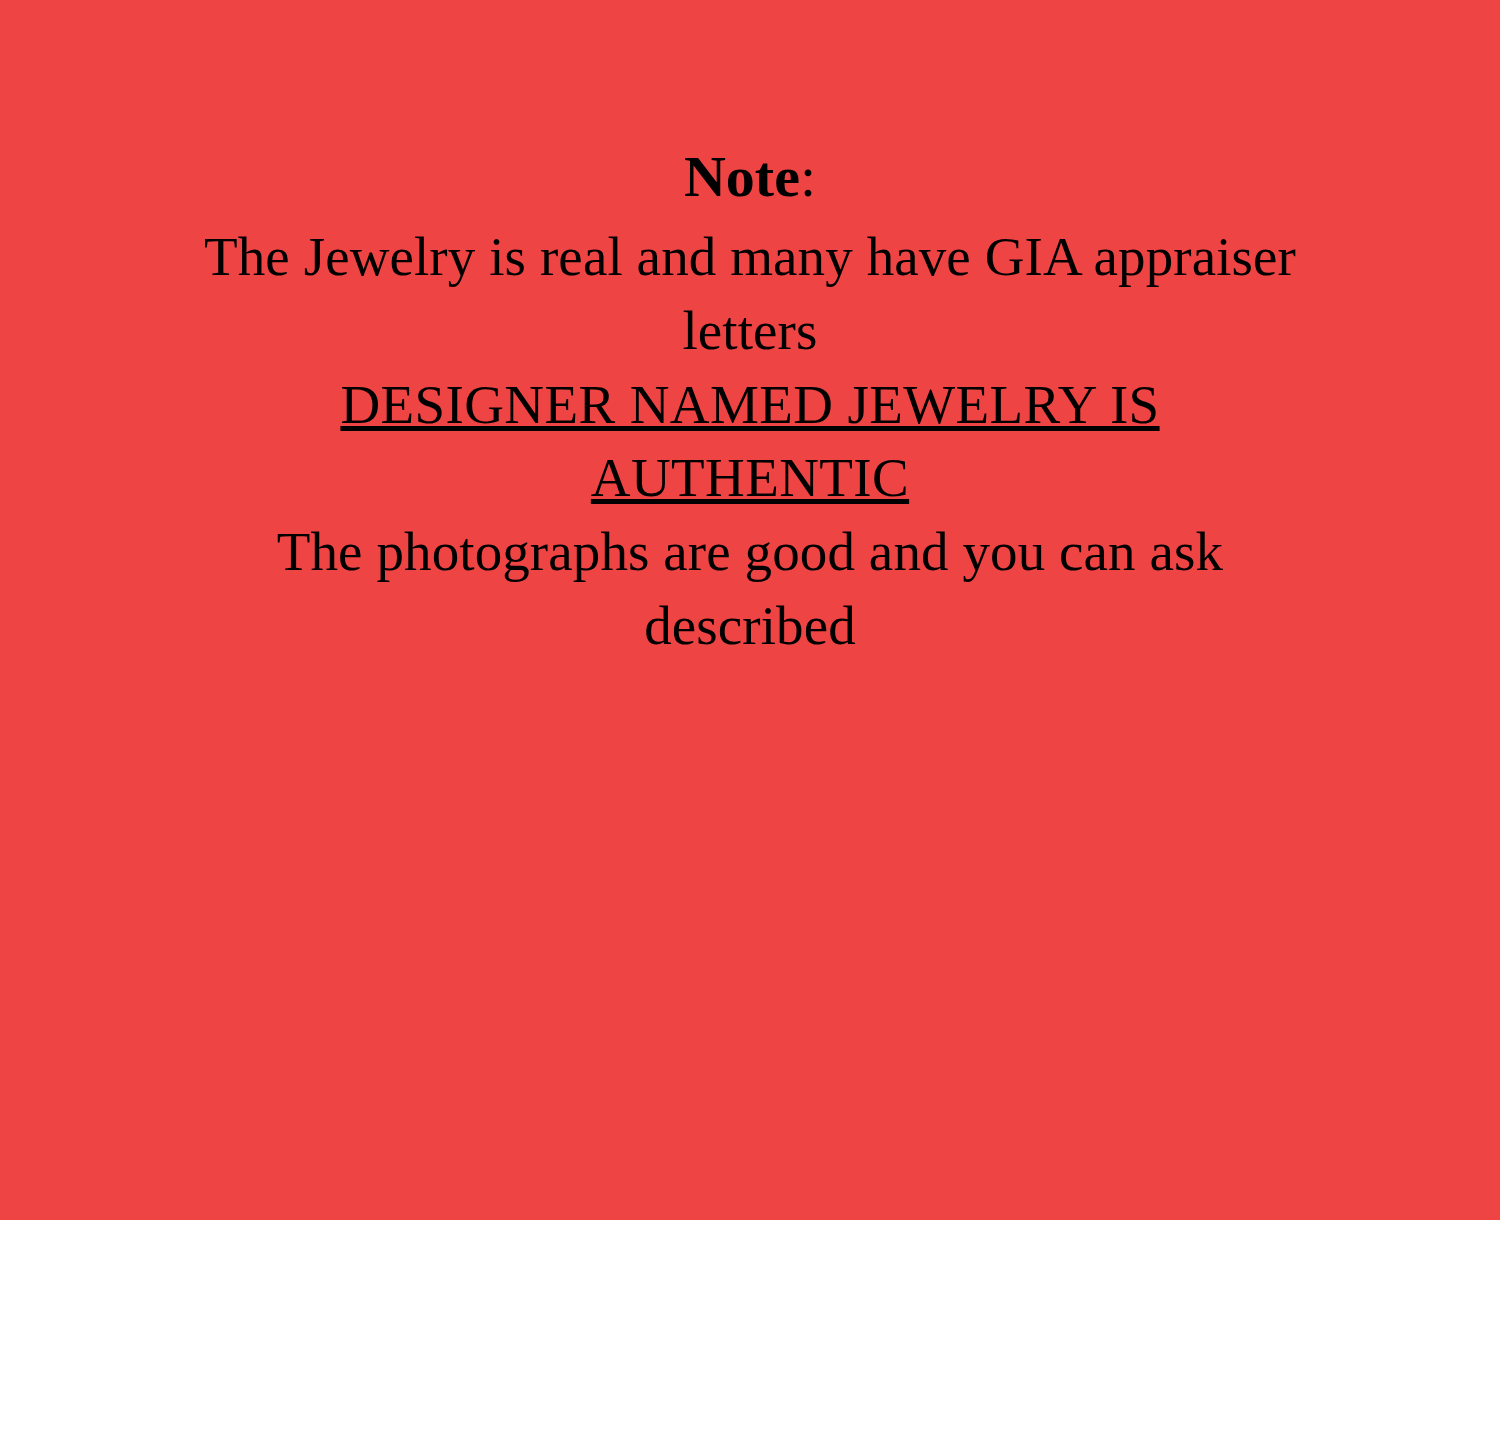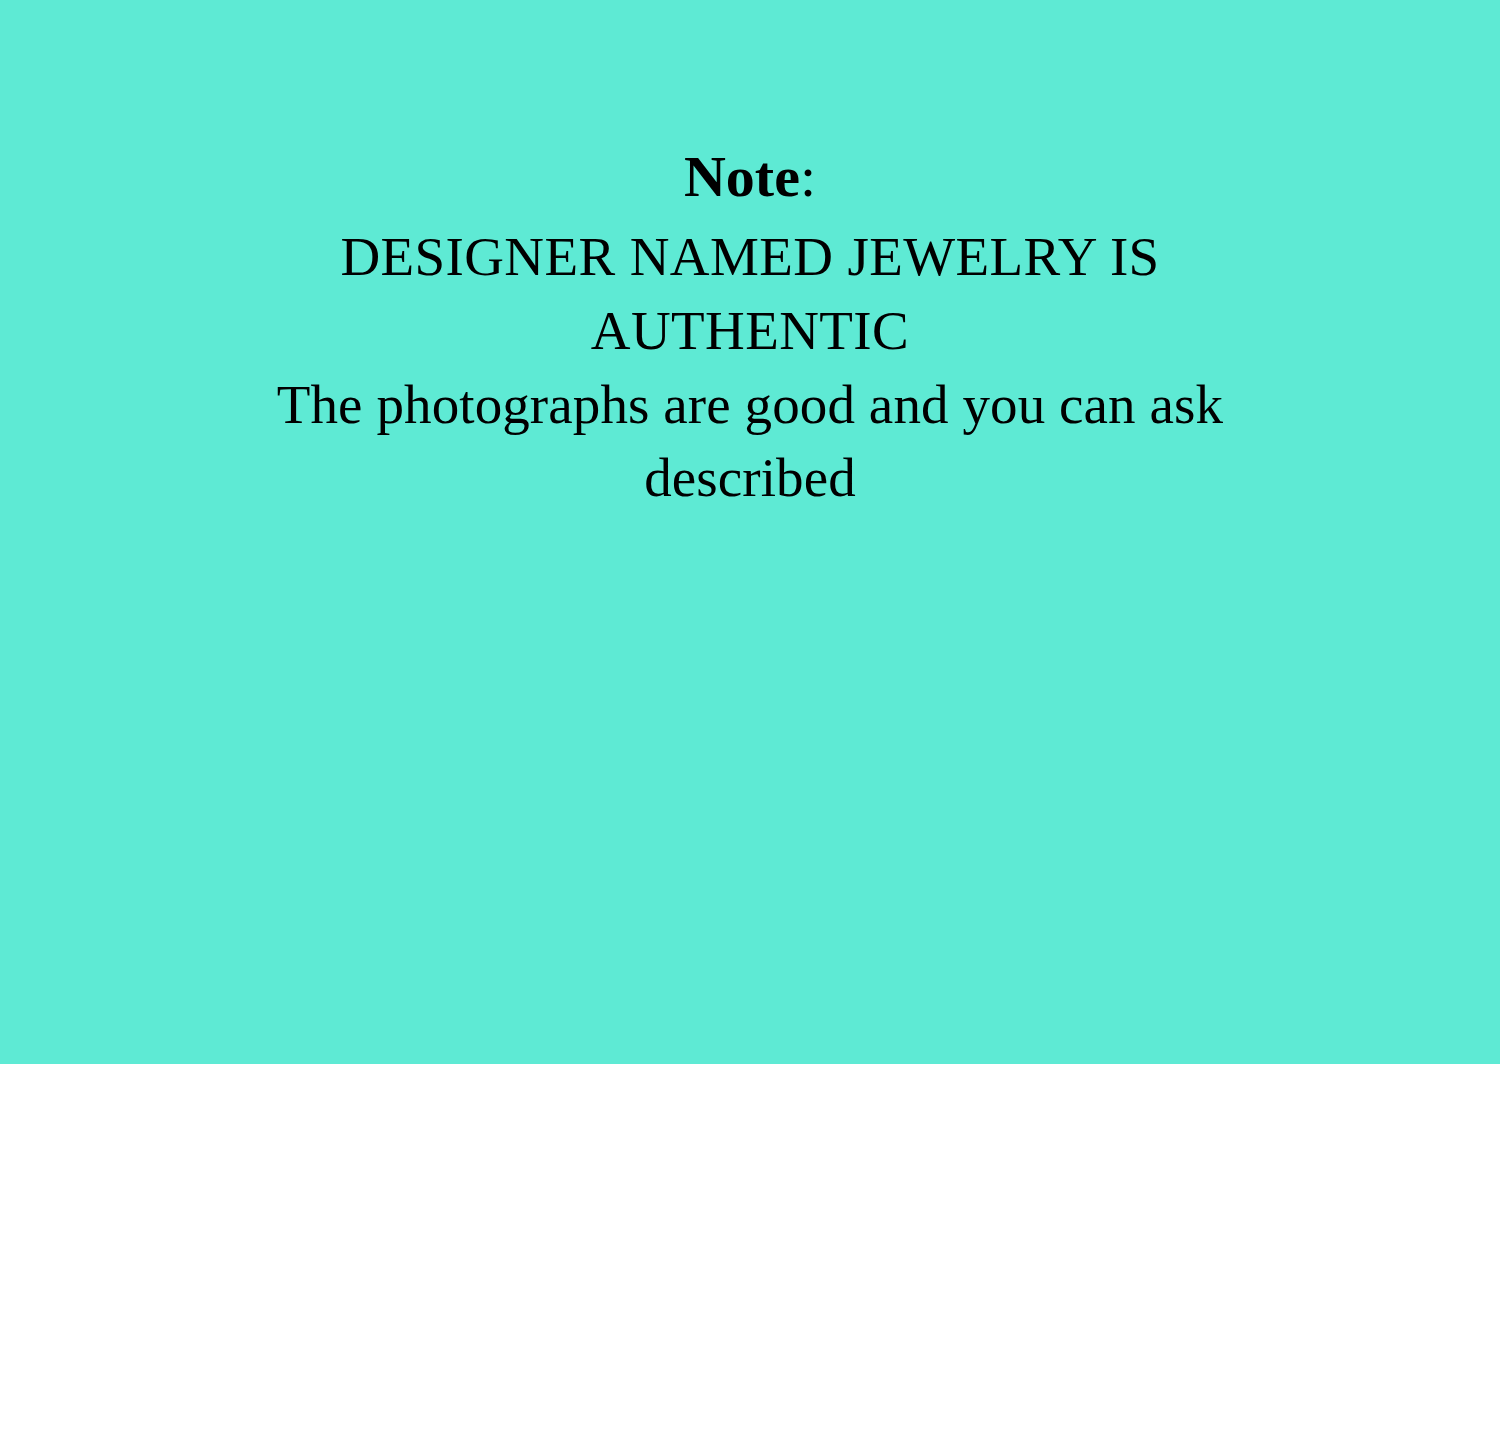--- a/index.html
+++ b/index.html
@@ -10,22 +10,22 @@
   body {
     width: 1500px;
     height: 1432px;
     font-family: "Liberation Serif", serif;
     color: #000000;
     overflow: hidden;
   }
   .page {
     box-sizing: border-box;
     width: 1500px;
-    height: 1064px;
-    background: #5eead4;
+    height: 1220px;
+    background: #ef4444;
     padding: 140px 195px 0 195px;
   }
   .note-block {
     text-align: center;
   }
   .note-heading {
     font-size: 58px;
     line-height: 1.28;
     margin: 0 0 6px 0;
     font-weight: 400;
@@ -34,30 +34,32 @@
     font-weight: 700;
   }
   .note-line {
     font-size: 55px;
     line-height: 1.34;
     margin: 0;
     letter-spacing: 0.1px;
   }
   .note-line.caps {
     letter-spacing: 0.4px;
+    text-decoration: underline;
   }
 </style>
 </head>
 <body>
 
 <div class="page">
   <div class="note-block">
 
     <p class="note-heading"><span class="strong">Note</span><span>:</span></p>
 
+    <p class="note-line">The Jewelry is real and many have GIA appraiser letters</p>
 
     <p class="note-line caps">DESIGNER NAMED JEWELRY IS AUTHENTIC</p>
 
 
     <p class="note-line">The photographs are good and you can ask described</p>
 
   </div>
 </div>
 
 </body></html>

